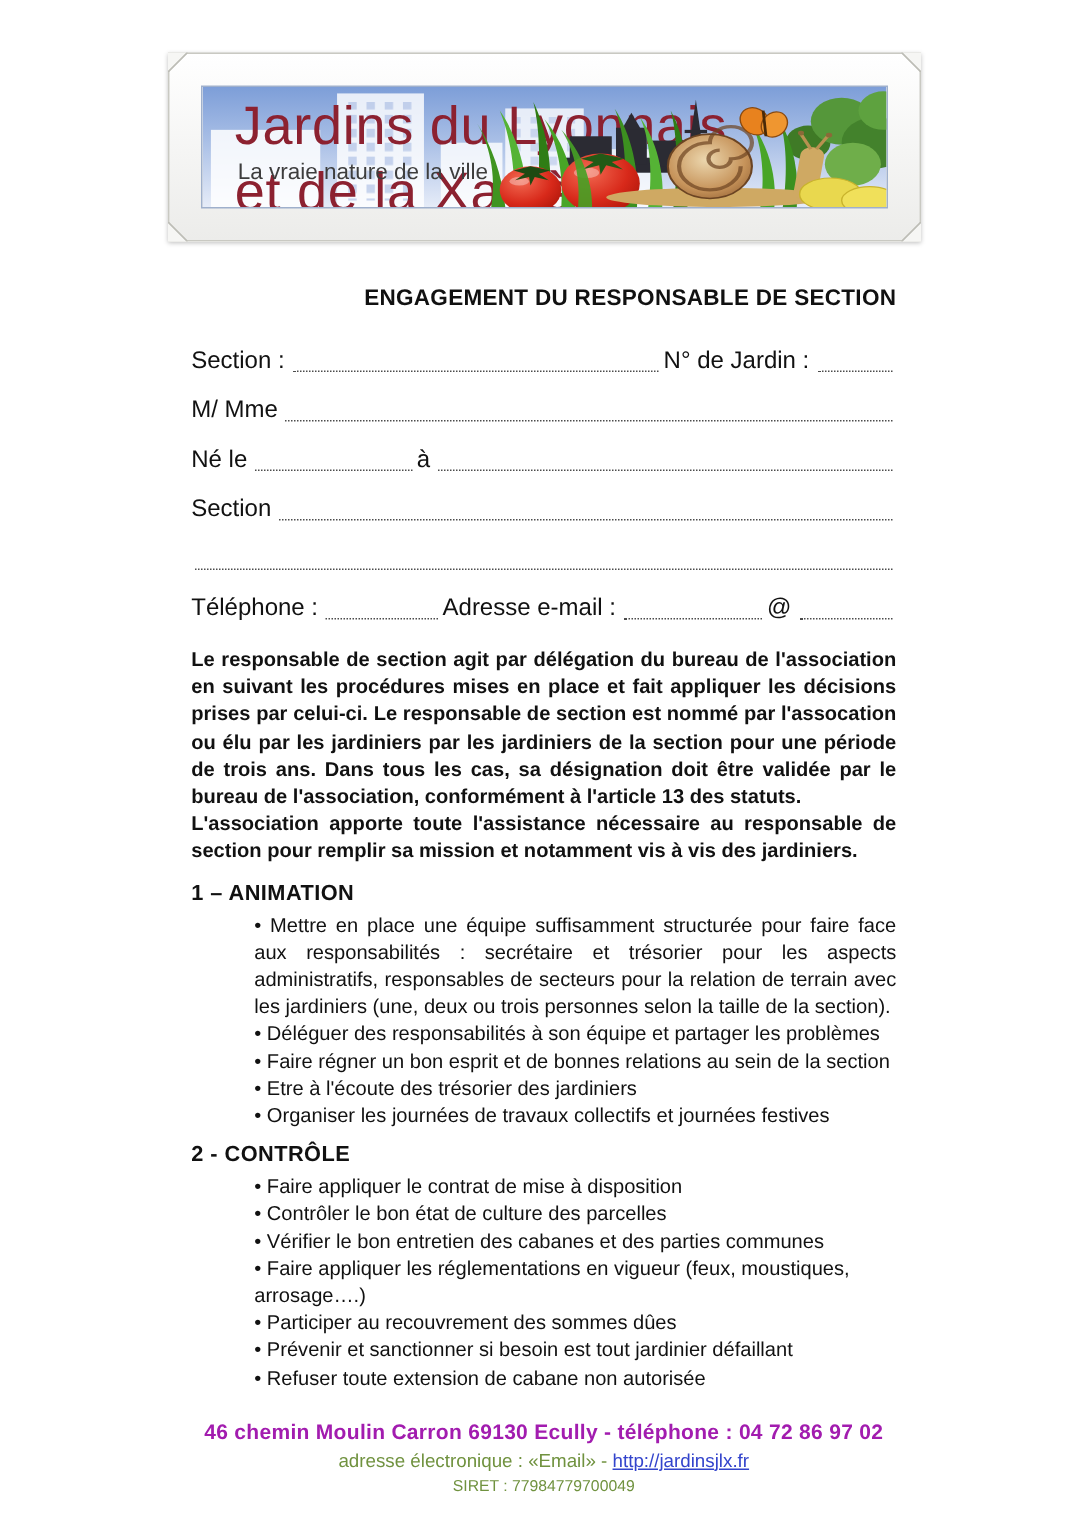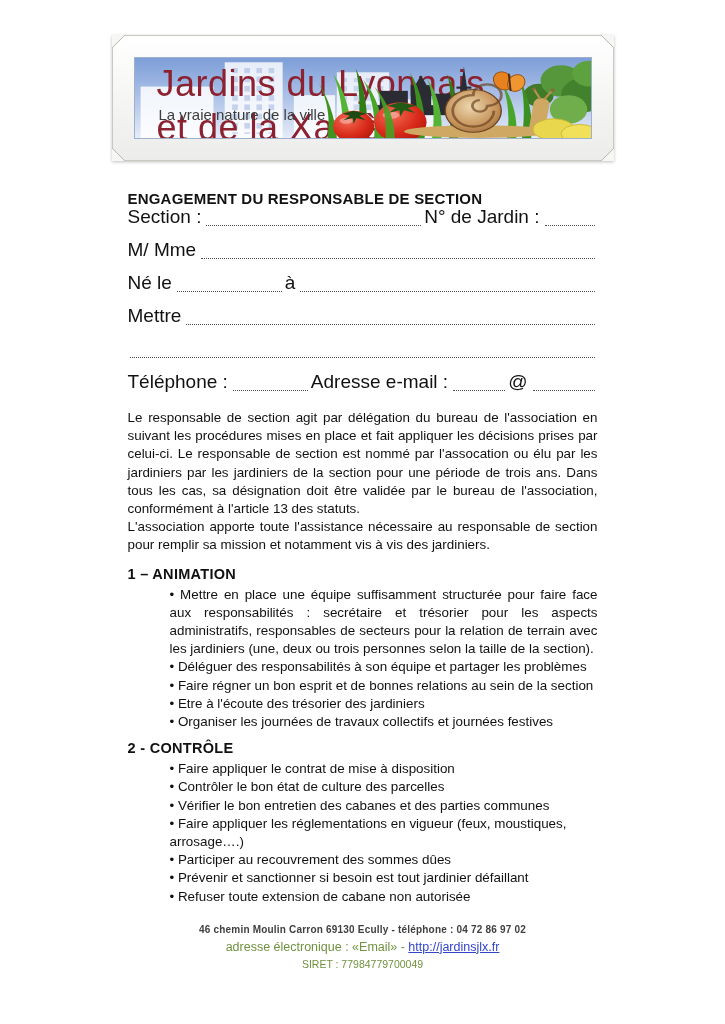--- a/index.html
+++ b/index.html
@@ -18,43 +18,43 @@
   .banner-tagline { position:absolute; z-index:2; left:24px; bottom:15px; font-size:15px; color:#3d3d3d; }
   .svg-front { z-index:3; }
   .corner { position:absolute; width:13px; height:13px; z-index:4; }
   .corner.tl { left:-1px; top:-1px;   background:linear-gradient(135deg,#f6f6f4 46%,#bdbdb6 48%,#bdbdb6 52%,transparent 54%); }
   .corner.tr { right:-1px; top:-1px;  background:linear-gradient(225deg,#f6f6f4 46%,#bdbdb6 48%,#bdbdb6 52%,transparent 54%); }
   .corner.bl { left:-1px; bottom:-1px;background:linear-gradient(45deg, #f6f6f4 46%,#bdbdb6 48%,#bdbdb6 52%,transparent 54%); }
   .corner.br { right:-1px; bottom:-1px;background:linear-gradient(315deg,#f6f6f4 46%,#bdbdb6 48%,#bdbdb6 52%,transparent 54%); }
 
   
   .content { width:470px; margin:0 auto; }
-  .doc-title { text-align:left; font-weight:bold; font-size:15px; letter-spacing:.2px;
-               margin-top:30px; margin-bottom:4px; line-height:16px; }
-
-  .frow { display:flex; align-items:flex-end; font-size:19px; height:17px; margin-bottom:16px; }
+  .doc-title { text-align:right; font-weight:bold; font-size:15px; letter-spacing:.2px;
+               margin-top:30px; margin-bottom:26px; line-height:16px; }
+
+  .frow { display:flex; align-items:flex-end; font-size:16px; height:17px; margin-bottom:16px; }
   .frow .lbl { white-space:nowrap; padding-right:3px; }
   .dots { flex:1 1 auto; border-bottom:1.5px dotted #4c4c4c; margin:0 3px 2px 2px; height:1px; }
   .dots.fixed105 { flex:0 0 105px; }
   .dots.fixed75  { flex:0 0 75px; }
   .dots.fixed62  { flex:0 0 62px; }
   .dots.fixed50  { flex:0 0 50px; }
 
-  .paragraphs { margin-top:16px; }
+  .paragraphs { margin-top:16px;font-weight:bold; }
   .paragraphs p, .bullet { font-size:13.4px; line-height:18.2px; text-align:justify; }
   .bullet { white-space:pre-line;margin-left:42px; }
 
   .sec-heading { font-size:14.5px; font-weight:bold; letter-spacing:.3px; line-height:17px; }
   .sec-heading.first { margin-top:11px; }
   .sec-heading.second { margin-top:9px; }
   .bullets { margin-top:3px; }
 
   
   .footer { text-align:center; margin-top:18px; }
-  .footer .f1 { font-size:10px; font-weight:bold; color:#404040; letter-spacing:.2px; }
+  .footer .f1 { font-size:14px; font-weight:bold; color:#a21caf; letter-spacing:.2px; }
   .footer .f2 { font-size:12.5px; color:#70923f; margin-top:5px; }
   .footer .f2 a { color:#3344cc; text-decoration:underline; cursor:pointer;text-align:center; }
   .footer .f3 { font-size:10.5px; color:#70923f; margin-top:4px; }
 </style>
 </head>
 <body>
 
 <div class="page">
 
   <div class="banner">
@@ -182,21 +182,21 @@
     </div>
 
     <div class="frow">
       <span class="lbl">Né le</span>
       <span class="dots fixed105"></span>
       <span class="lbl">à</span>
       <span class="dots"></span>
     </div>
 
     <div class="frow">
-      <span class="lbl">Mettre</span>
+      <span class="lbl">Section</span>
       <span class="dots"></span>
     </div>
 
     <div class="frow">
       <span class="dots"></span>
     </div>
 
     <div class="frow">
       <span class="lbl">Téléphone :</span>
       <span class="dots fixed75"></span>

